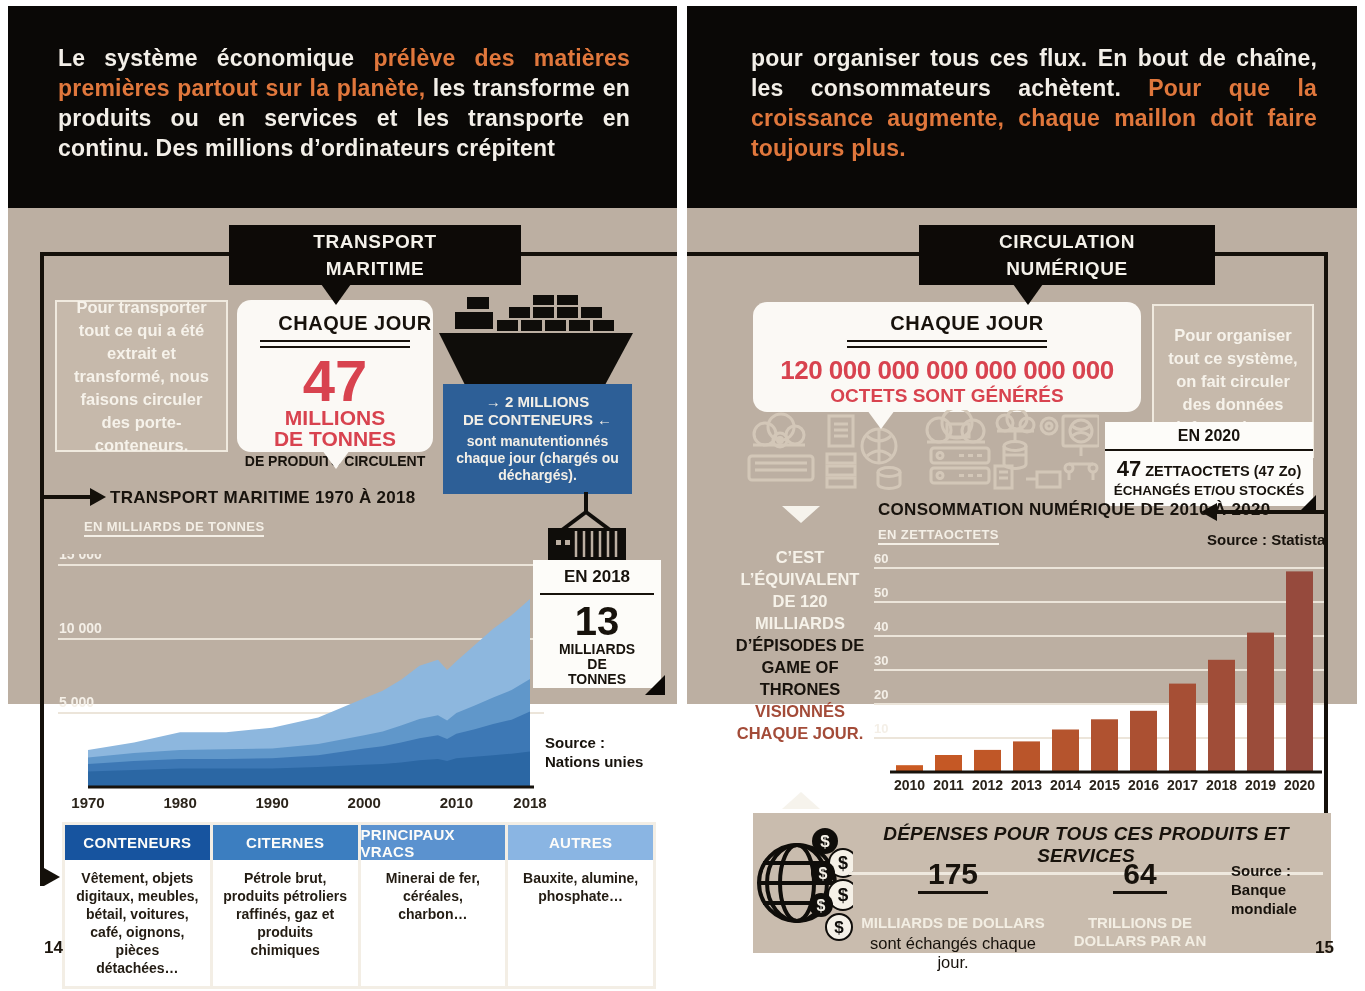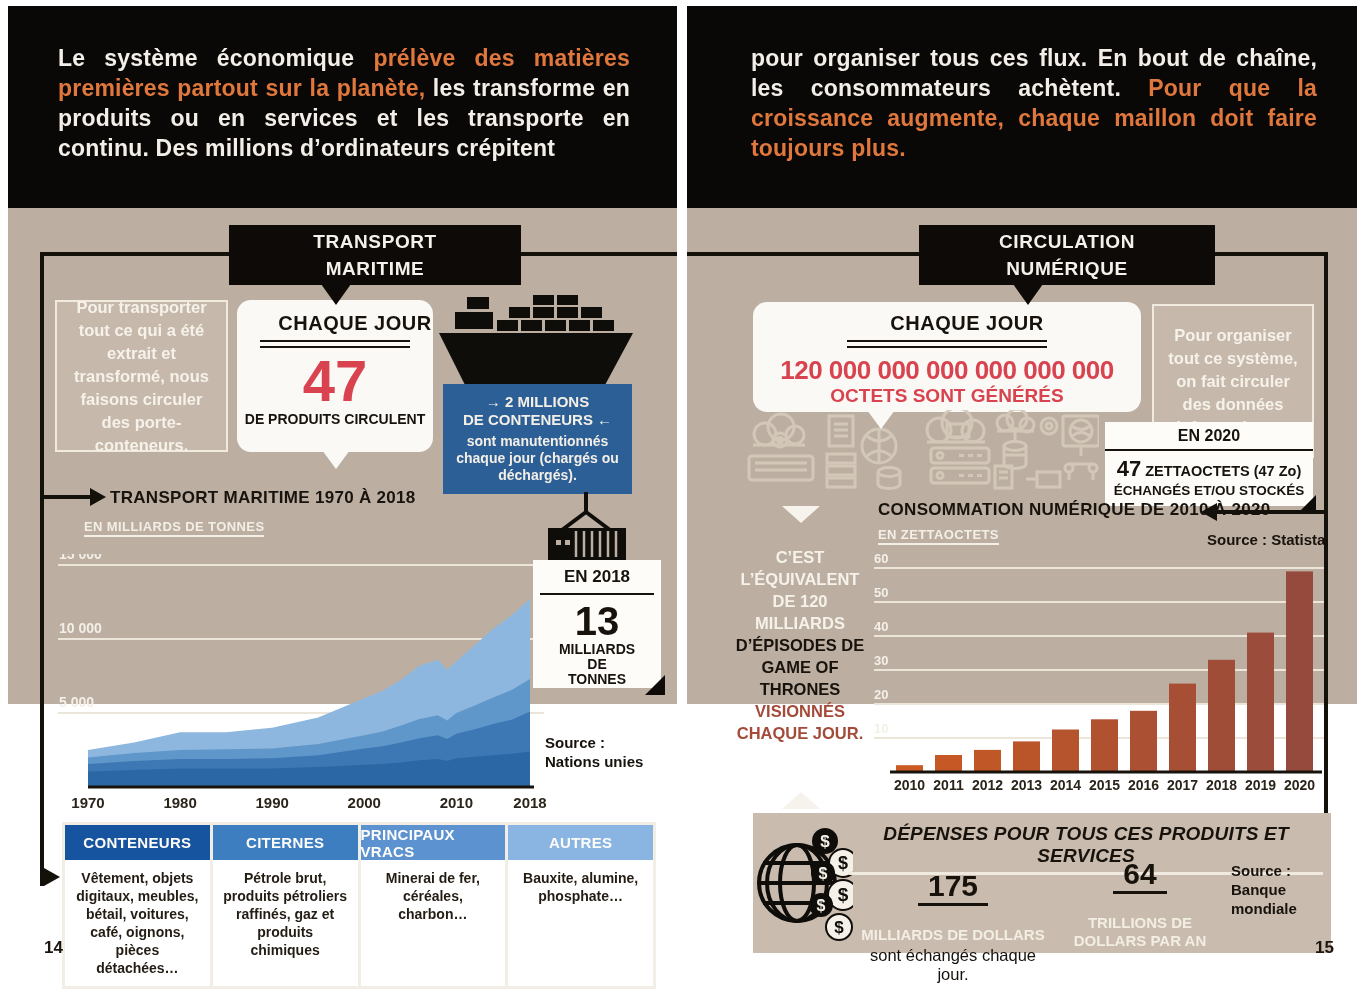--- a/index.html
+++ b/index.html
@@ -100,20 +100,22 @@
     <div class="banner" style="left:182px;top:219px;width:292px;height:60px;">TRANSPORT
 MARITIME</div>
     <div class="tail-dn-black" style="left:313px;top:278px;"></div>
 
     <div class="notebox" style="left:47px;top:294px;width:173px;height:152px;">Pour transporter tout ce qui a été extrait et transformé, nous faisons circuler des porte-conteneurs.</div>
 
     <div class="bubble" style="left:229px;top:294px;width:196px;height:152px;">
       <div class="cj-title">CHAQUE JOUR</div>
       <div class="drule" style="width:150px;"></div>
       <div class="big-red" style="font-size:58px;line-height:52px;">47</div>
+      <div class="bubble-unit">MILLIONS
+DE TONNES</div>
       <div class="bubble-cap">DE PRODUITS CIRCULENT</div>
     </div>
     <div class="tail-dn-white" style="left:314px;top:444px;"></div>
 
     <svg class="abs" style="left:429px;top:289px;" width="198" height="92" viewBox="0 0 198 92">
       <g fill="#0f0d0a">
         <rect x="30" y="2" width="22" height="12"></rect>
         <rect x="18" y="17" width="38" height="17"></rect>
         <rect x="60" y="25" width="21" height="11"></rect>
           <rect x="84" y="25" width="21" height="11"></rect>
@@ -375,21 +377,21 @@
             <text x="66" y="58" font-size="16" fill="#f5f1e8">$</text>
           <circle cx="86" cy="74" r="15" fill="#f5f1e8" stroke="#0f0d0a" stroke-width="2"></circle>
             <text x="86" y="80" font-size="19" fill="#0f0d0a">$</text>
           <circle cx="64" cy="84" r="12" fill="#0f0d0a"></circle>
             <text x="64" y="90" font-size="16" fill="#f5f1e8">$</text>
           <circle cx="82" cy="106" r="13" fill="#f5f1e8" stroke="#0f0d0a" stroke-width="2"></circle>
             <text x="82" y="112" font-size="17" fill="#0f0d0a">$</text>
         </g>
       </svg>
       <div class="sp-title" style="left:96px;top:10px;width:474px;font-style:italic;">DÉPENSES POUR TOUS CES PRODUITS ET SERVICES</div>
-      <div class="sp-stat" style="left:100px;top:56px;width:200px;">
+      <div class="sp-stat" style="left:100px;top:44px;width:200px;">
         <div class="sp-num">175</div>
         <div class="sp-label">MILLIARDS DE DOLLARS</div>
         <div class="sp-cap">sont échangés chaque jour.</div>
       </div>
       <div class="sp-stat" style="left:312px;top:44px;width:150px;">
         <div class="sp-num">64</div>
         <div class="sp-label">TRILLIONS DE DOLLARS PAR AN</div>
       </div>
       <div class="source-txt" style="left: 478px; top: 48px; white-space: pre-line;">Source :
 Banque

